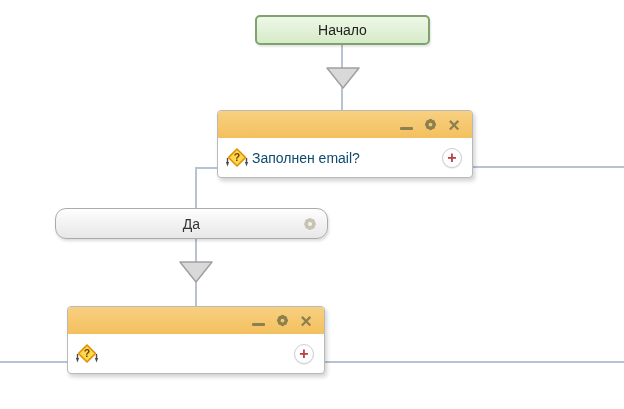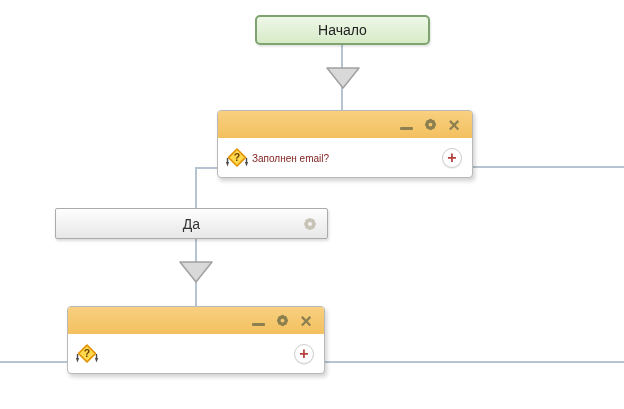--- a/index.html
+++ b/index.html
@@ -23,21 +23,21 @@
     display:flex;align-items:center;justify-content:flex-end;
     gap:10px;padding-right:12px;
   }
   .minus-bar{width:13px;height:3px;border-radius:1px;background:#8c7f50;transform:translateY(4px);cursor:pointer;}
   .close-x{font-size:20px;font-weight:bold;color:#8c7f50;line-height:20px;cursor:pointer;}
   .hdr-gear{cursor:pointer;display:block;}
   .block-body{
     position:relative;height:40px;display:flex;align-items:center;
     padding-left:7px;
   }
-  .body-text{font-size:10px;color:#7f1d1d;margin-left:3px;white-space:nowrap;}
+  .body-text{font-size:14px;color:#0c4a6e;margin-left:3px;white-space:nowrap;}
   .add-btn{
     position:absolute;right:10px;top:50%;transform:translateY(-50%);
     width:18px;height:18px;border:1px solid #cdcdcd;border-radius:50%;
     background:#fff;color:#b5413f;font-weight:bold;font-size:16px;
     line-height:17px;text-align:center;cursor:pointer;
     box-shadow:0 1px 1px rgba(0,0,0,0.08);
   }
 
   
   .start{
@@ -45,21 +45,21 @@
     border:2px solid #7ea36f;border-radius:5px;
     background:linear-gradient(#eef7e7,#d6ebc8);
     display:flex;align-items:center;justify-content:center;
     font-size:14px;color:#1e1e1e;
     box-shadow:1px 2px 2px rgba(0,0,0,0.10);
   }
 
   
   .yes{
     position:absolute;left:55px;top:208px;width:273px;height:31px;box-sizing:border-box;
-    border:1px solid #ababab;border-radius:2px;
+    border:1px solid #ababab;border-radius:11px;
     background:linear-gradient(#fefefe,#e7e7e7);
     display:flex;align-items:center;justify-content:center;
     font-size:14px;color:#333;
     box-shadow:1px 2px 3px rgba(0,0,0,0.14);
   }
   .yes .hdr-gear{position:absolute;right:9px;top:50%;transform:translateY(-50%);}
 
   .cond-icon{flex:0 0 auto;display:block;}
 </style>
 </head>

